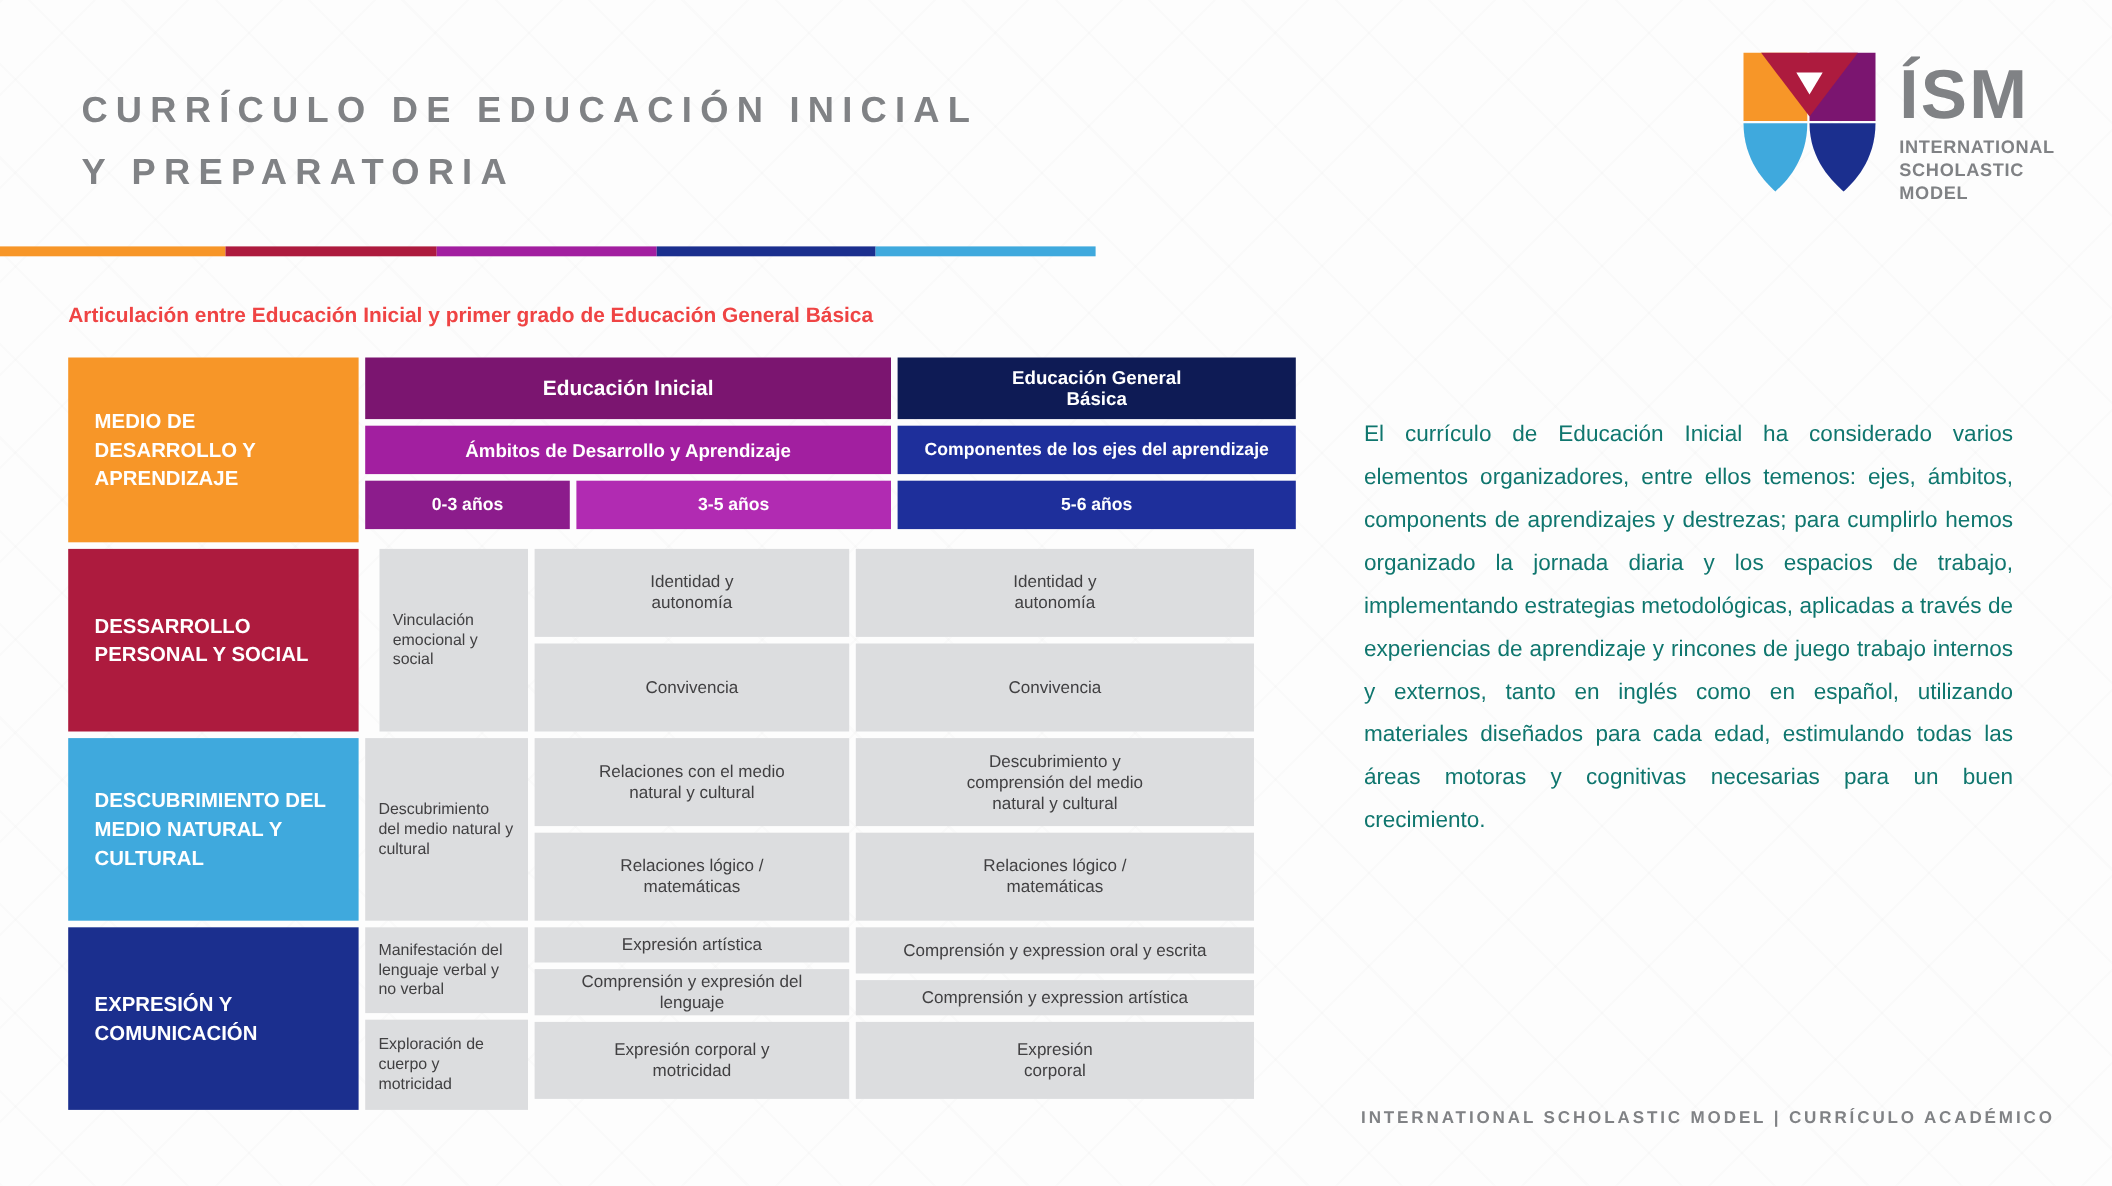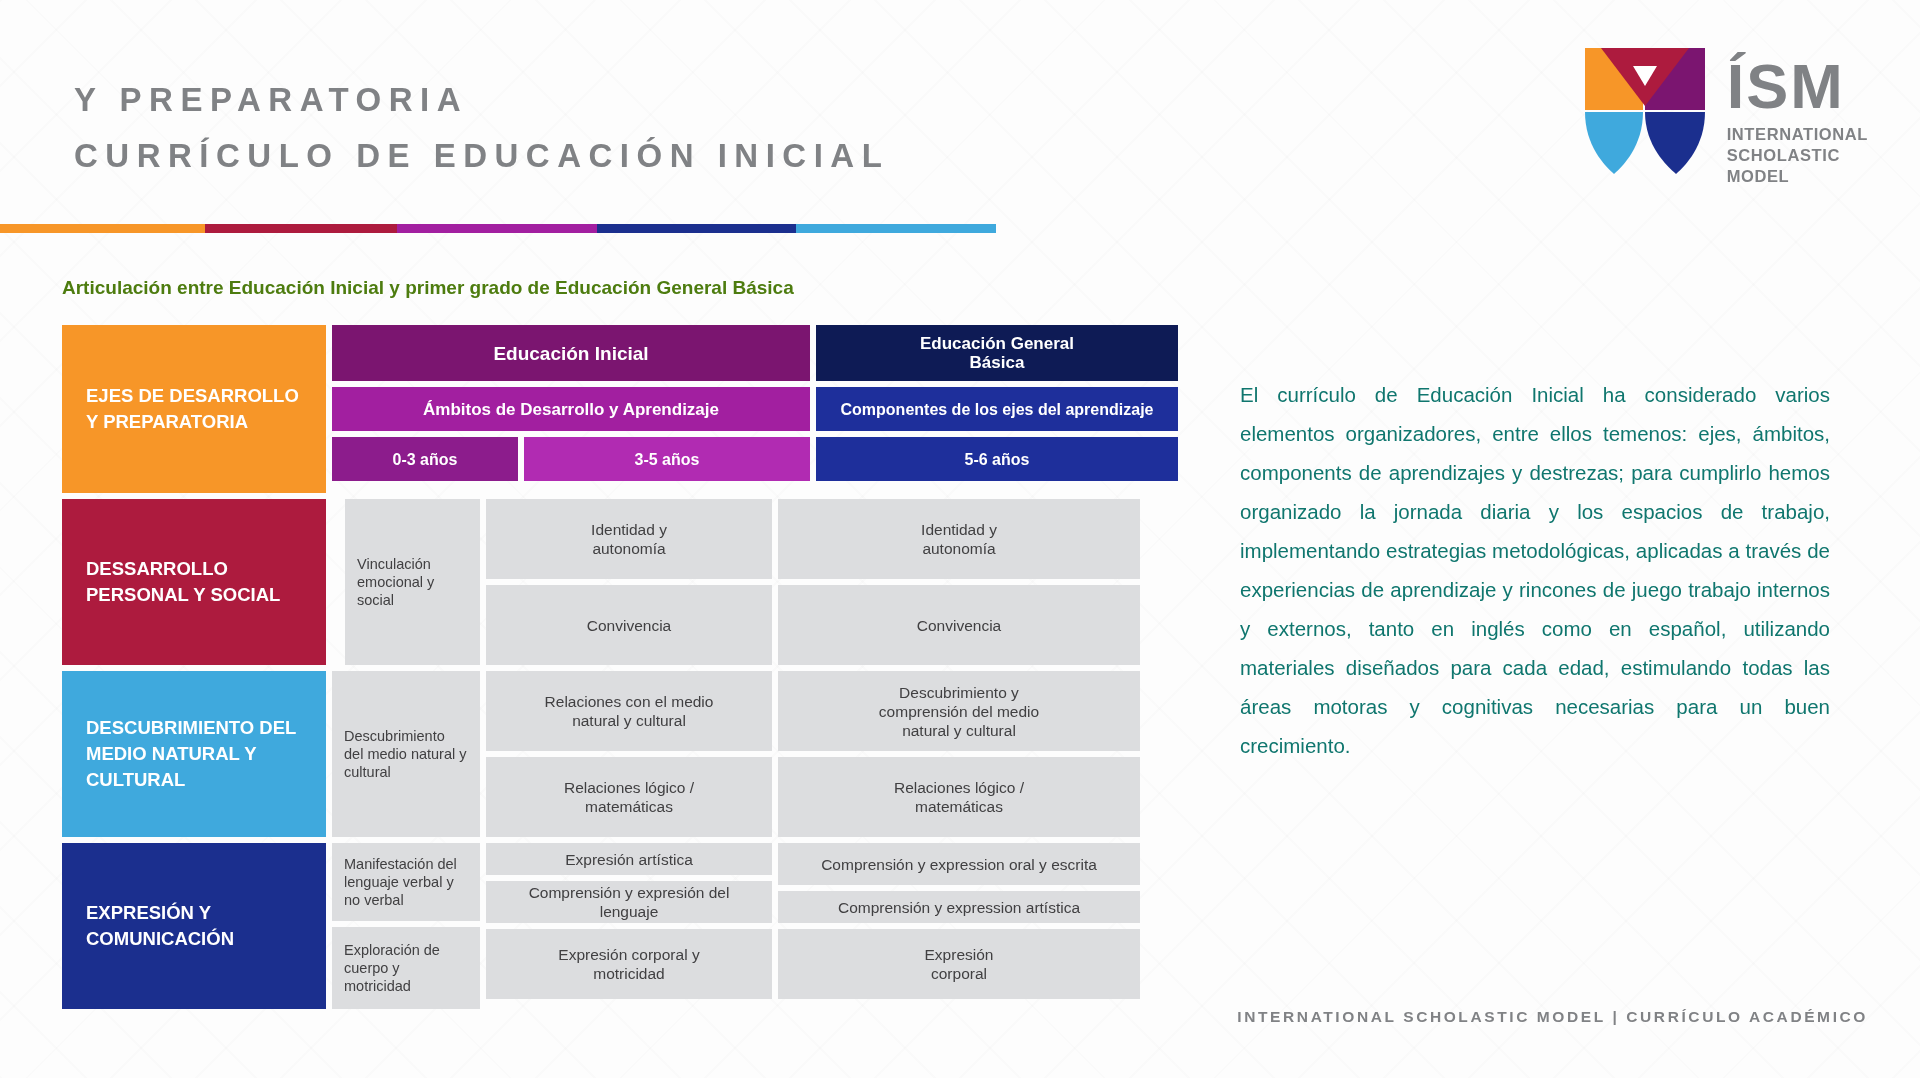--- a/index.html
+++ b/index.html
@@ -80,21 +80,21 @@
     color: #808285;
   }
 
   
   .subtitle {
     position: absolute;
     left: 62px;
     top: 277px;
     font-size: 19px;
     font-weight: bold;
-    color: #4d7c0f;
+    color: #ef4444;
   }
 
   
   .table {
     position: absolute;
     left: 62px;
     top: 325px;
     width: 1110px;
   }
   .trow { display: flex; gap: 6px; margin-bottom: 6px; }
@@ -178,22 +178,22 @@
     color: #808285;
   }
 </style>
 </head>
 <body>
 
 <div class="slide">
   <div class="bg-pattern"></div>
 
   <div class="header-title">
+    <div>CURRÍCULO DE EDUCACIÓN INICIAL</div>
     <div>Y PREPARATORIA</div>
-    <div>CURRÍCULO DE EDUCACIÓN INICIAL</div>
   </div>
 
   <div class="rule">
     <span style="background:#f79628; width:205px;"></span>
     <span style="background:#ad1b3e; width:192px;"></span>
     <span style="background:#a21fa0; width:200px;"></span>
     <span style="background:#1b2f8e; width:199px;"></span>
     <span style="background:#3fa9dd; width:200px;"></span>
   </div>
 
@@ -215,21 +215,21 @@
       </div>
     </div>
   </div>
 
   <div class="subtitle">Articulación entre Educación Inicial y primer grado de Educación General Básica</div>
 
   <div class="table">
 
     <div class="trow">
       <div class="axis-col">
-        <div class="axis-cell axis-ejes">EJES DE DESARROLLO Y PREPARATORIA</div>
+        <div class="axis-cell axis-ejes">MEDIO DE DESARROLLO Y APRENDIZAJE</div>
       </div>
       <div class="body-rows">
         <div class="body-block" style="margin-bottom:6px;">
           <div class="cell hdr hdr-ei">Educación Inicial</div>
           <div class="cell hdr hdr-egb" style="white-space:pre-line;">Educación General
 Básica</div>
         </div>
         <div class="body-block" style="margin-bottom:6px;">
           <div class="cell hdr sub-ei">Ámbitos de Desarrollo y Aprendizaje</div>
           <div class="cell hdr sub-egb">Componentes de los ejes del aprendizaje</div>

